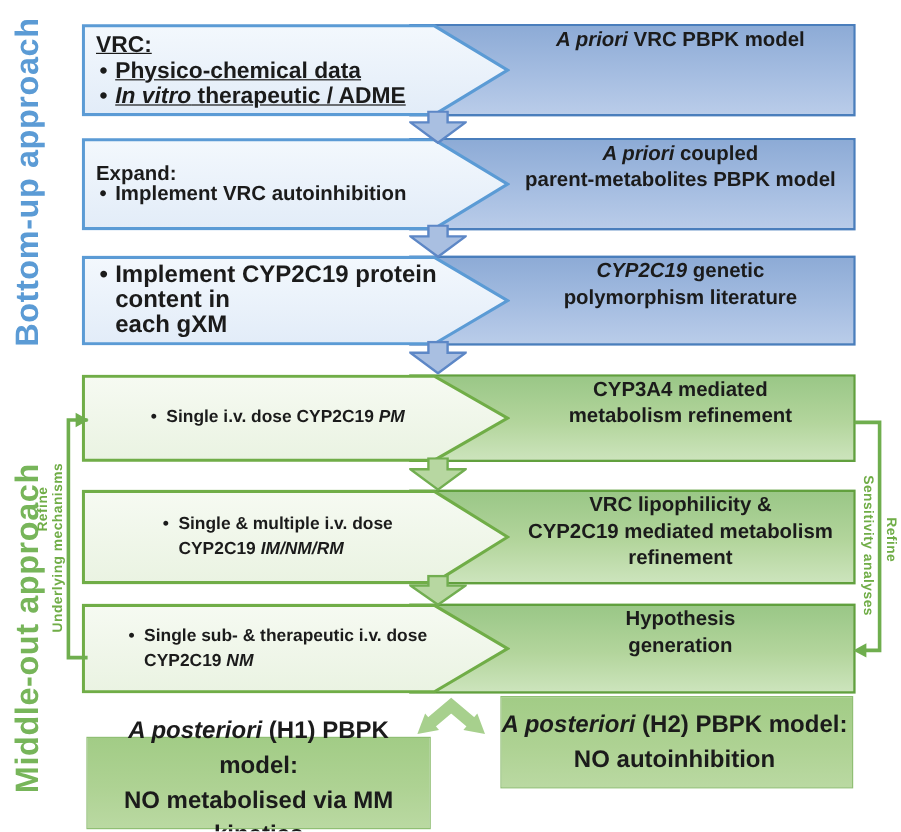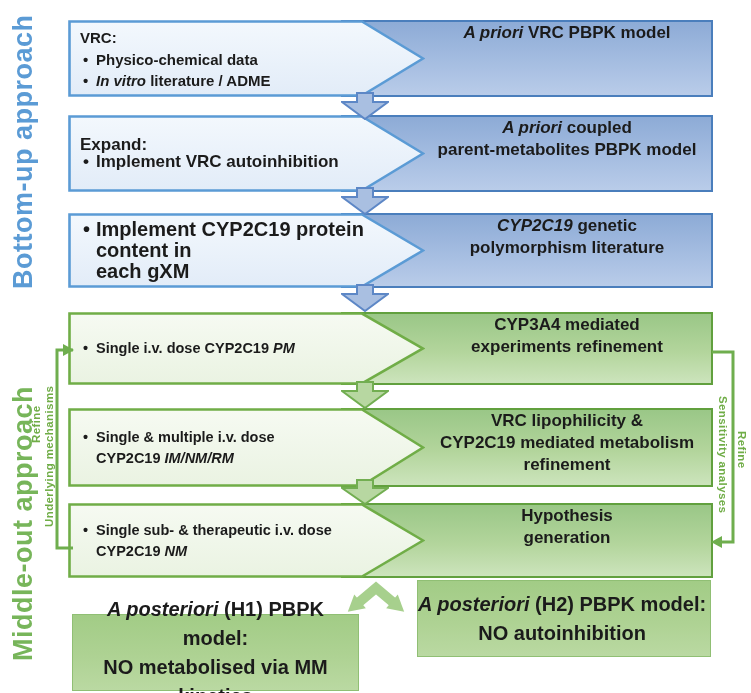--- a/index.html
+++ b/index.html
@@ -33,24 +33,24 @@
   .rbox.green{border:2.5px solid #61a03e;background:linear-gradient(180deg,#9ac787 0%,#b3d59c 55%,#cce4bc 100%);}
   .rtitle{white-space:pre-line;font-size:17px;line-height:1.3;padding:0 8px 0 88px;}
   .pent{position:absolute;left:68px;top:0;}
   .pent polygon.pb{fill:url(#gradLBlue);stroke:#5b9bd5;stroke-width:2.6;}
   .pent polygon.pg{fill:url(#gradLGreen);stroke:#70ad47;stroke-width:2.6;}
   .ltext{
     position:absolute;left:80px;top:0;height:100%;width:300px;
     display:flex;flex-direction:column;justify-content:center;
     white-space:pre-line;
   }
-  .r1 .ltext{font-size:15px;line-height:21px;}
+  .r1 .ltext{font-size:19px;line-height:21px;text-decoration:underline;}
   .r2 .ltext{font-size:17px;line-height:16.5px;width:310px;}
   .r3 .ltext{font-size:20px;line-height:21px;}
-  .r4 .ltext,.r5 .ltext,.r6 .ltext{font-size:14.5px;line-height:21px;}
+  .r4 .ltext,.r5 .ltext,.r6 .ltext{font-size:14.5px;line-height:21px;align-items:center;}
   .lhead{margin:0 0 1px 0;}
   .ltext ul{list-style:none;margin:0;padding:0;}
   .ltext li{position:relative;padding-left:16px;margin:0;}
   .ltext li::before{content:"\2022";position:absolute;left:3px;top:0;}
   
   .darrow{position:absolute;left:341px;}
   .splitArrow{position:absolute;left:341px;top:578px;}
   
   .fbk{position:absolute;}
   .vtext{
@@ -94,21 +94,21 @@
 
   <div class="row r1">
     <div class="rbox blue">
       <div class="rtitle"><span class="it">A priori</span><span> VRC PBPK model</span></div>
     </div>
     <svg class="pent" width="357" height="77">
       <polygon class="pb" points="1.5,1.5 294,1.5 355,38.5 294,75.5 1.5,75.5"></polygon>
     </svg>
     <div class="ltext">
       <div class="lhead"><span>VRC:</span></div>
-      <ul><li><span>Physico-chemical data</span></li><li><span class="it">In vitro</span><span> literature / ADME</span></li></ul>
+      <ul><li><span>Physico-chemical data</span></li><li><span class="it">In vitro</span><span> therapeutic / ADME</span></li></ul>
     </div>
   </div>
 
   <div class="row r2">
     <div class="rbox blue">
       <div class="rtitle"><span class="it">A priori</span><span> coupled
 parent-metabolites PBPK model</span></div>
     </div>
     <svg class="pent" width="357" height="77">
       <polygon class="pb" points="1.5,1.5 294,1.5 355,38.5 294,75.5 1.5,75.5"></polygon>
@@ -129,21 +129,21 @@
     </svg>
     <div class="ltext">
       <ul><li><span>Implement CYP2C19 protein content in
 each gXM</span></li></ul>
     </div>
   </div>
 
   <div class="row r4">
     <div class="rbox green">
       <div class="rtitle"><span>CYP3A4 mediated
-experiments refinement</span></div>
+metabolism refinement</span></div>
     </div>
     <svg class="pent" width="357" height="73">
       <polygon class="pg" points="1.5,1.5 294,1.5 355,36.5 294,71.5 1.5,71.5"></polygon>
     </svg>
     <div class="ltext">
       <ul><li><span>Single i.v. dose CYP2C19 </span><span class="it">PM</span></li></ul>
     </div>
   </div>
 
   <div class="row r5">

